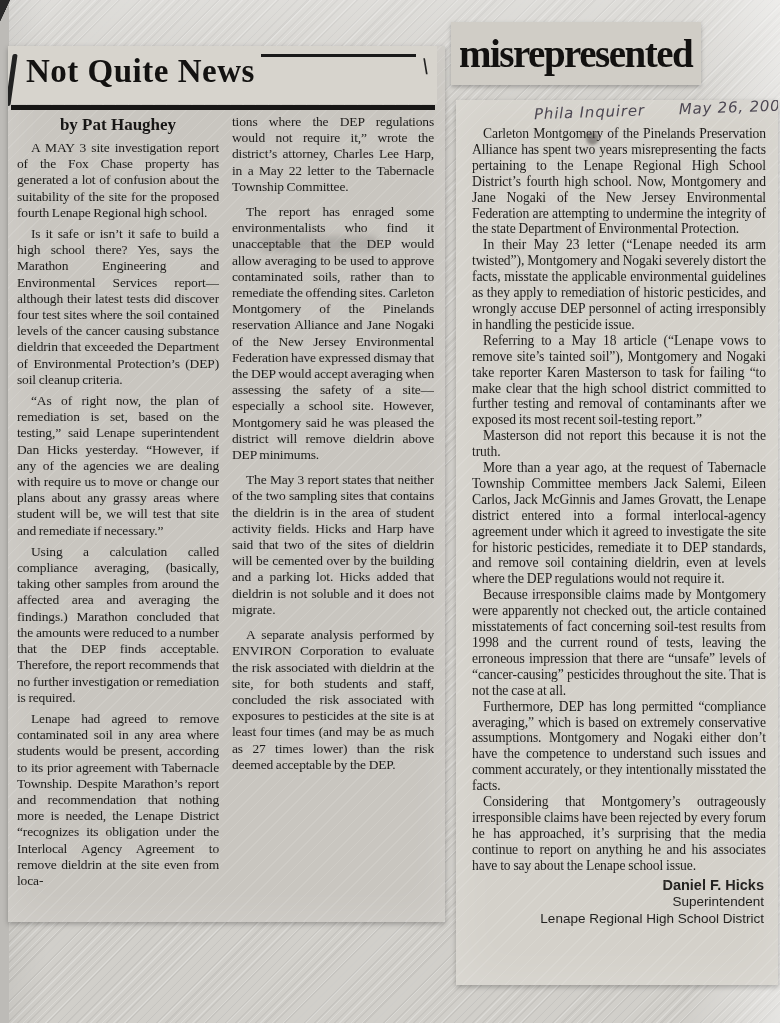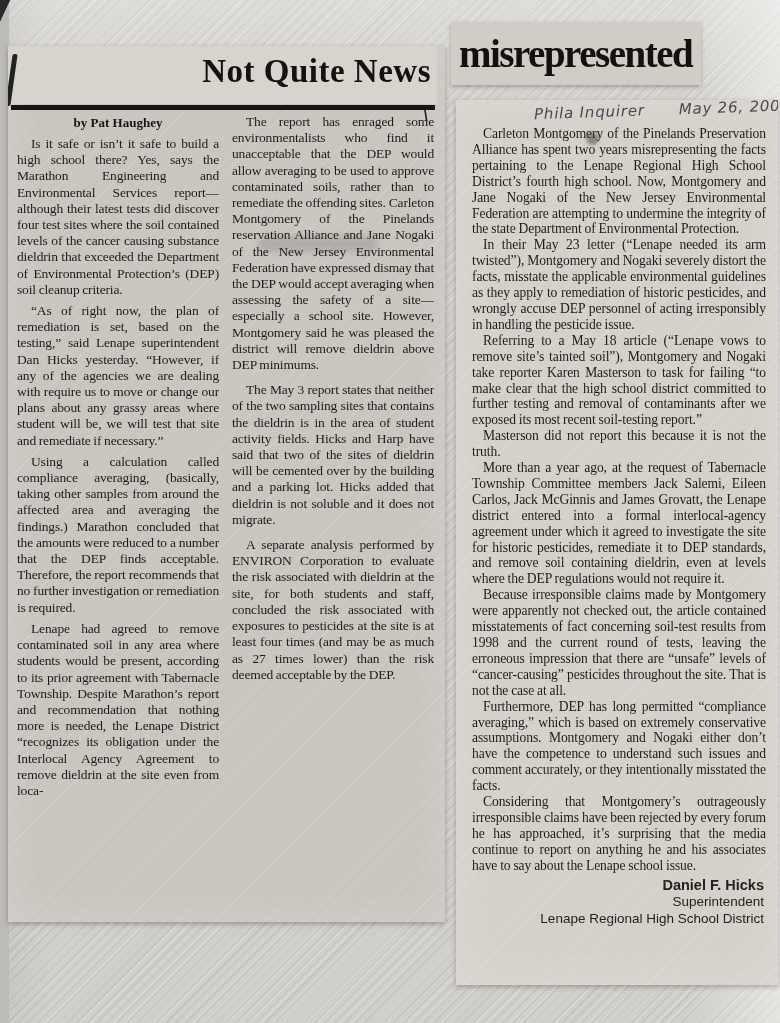--- a/index.html
+++ b/index.html
@@ -55,22 +55,22 @@
   }
   .left-edge-squiggle{
     position:absolute;left:1px;top:8px;width:5px;height:52px;
     background:#222;transform:skewX(-8deg);border-radius:2px;
   }
   .headline-strip{
     position:absolute;left:0;top:0;width:429px;height:58px;
     background:#d7d4cd;
   }
   .headline-row{
-    display:flex;align-items:flex-end;
-    padding:7px 6px 0 18px;height:51px;box-sizing:border-box;flex-direction:column;
+    display:flex;align-items:flex-start;
+    padding:7px 6px 0 18px;height:51px;box-sizing:border-box;
   }
   .headline-row h1{
     margin:0;font-size:33px;font-weight:bold;color:#131211;
     letter-spacing:0.5px;white-space:nowrap;
     font-family:"Liberation Serif",serif;
   }
   .headline-fill-line{
     flex:1;border-bottom:3px solid #1a1a1a;margin:0 2px 7px 6px;height:1px;
   }
   .stray-tick{
@@ -79,21 +79,21 @@
   }
   .thick-rule{
     position:absolute;left:3px;top:59px;width:424px;height:5px;background:#171615;
   }
   .cols{
     position:absolute;left:0;top:68px;width:437px;
     display:flex;gap:13px;padding:0 9px;box-sizing:border-box;
   }
   .col{width:202px;overflow:hidden;height:800px;}
   .byline{
-    text-align:center;font-weight:bold;font-size:13px;color:#17161 5;
+    text-align:center;font-weight:bold;font-size:17px;color:#17161 5;
     color:#171615;margin:1px 0 5px 0;
   }
   .para{
     margin:0 0 5px 0;
     font-size:13.5px;line-height:16.2px;color:#1d1c1a;
     text-align:justify;text-indent:14px;
     letter-spacing:-0.15px;word-spacing:-0.5px;
   }
   .col2 .para{margin-bottom:9px;}
   .no-indent{text-indent:0;}
@@ -166,26 +166,28 @@
         <h1>Not Quite News</h1>
         <span class="headline-fill-line"></span>
         <span class="stray-tick">\</span>
       </div>
     </div>
     <div class="thick-rule"></div>
 
     <div class="cols">
       <div class="col">
         <div class="byline">by Pat Haughey</div>
+        <p class="para">A MAY 3 site investigation report of the Fox Chase property has generated a lot of confusion about the suitability of the site for the proposed fourth Lenape Regional high school.</p>
         <p class="para">Is it safe or isn’t it safe to build a high school there? Yes, says the Marathon Engineering and Environmental Services report—although their latest tests did discover four test sites where the soil contained levels of the cancer causing substance dieldrin that exceeded the Department of Environmental Protection’s (DEP) soil cleanup criteria.</p>
         <p class="para">“As of right now, the plan of remediation is set, based on the testing,” said Lenape superintendent Dan Hicks yesterday. “However, if any of the agencies we are dealing with require us to move or change our plans about any grassy areas where student will be, we will test that site and remediate if necessary.”</p>
         <p class="para">Using a calculation called compliance averaging, (basically, taking other samples from around the affected area and averaging the findings.) Marathon concluded that the amounts were reduced to a number that the DEP finds acceptable. Therefore, the report recommends that no further investigation or remediation is required.</p>
         <p class="para">Lenape had agreed to remove contaminated soil in any area where students would be present, according to its prior agreement with Tabernacle Township. Despite Marathon’s report and recommendation that nothing more is needed, the Lenape District “recognizes its obligation under the Interlocal Agency Agreement to remove dieldrin at the site even from loca-</p>
       </div>
       <div class="col col2">
+        <p class="para no-indent">tions where the DEP regulations would not require it,” wrote the district’s attorney, Charles Lee Harp, in a May 22 letter to the Tabernacle Township Committee.</p>
         <p class="para">The report has enraged some environmentalists who find it unacceptable that the DEP would allow averaging to be used to approve contaminated soils, rather than to remediate the offending sites. Carleton Montgomery of the Pinelands reservation Alliance and Jane Nogaki of the New Jersey Environmental Federation have expressed dismay that the DEP would accept averaging when assessing the safety of a site—especially a school site. However, Montgomery said he was pleased the district will remove dieldrin above DEP minimums.</p>
         <p class="para">The May 3 report states that neither of the two sampling sites that contains the dieldrin is in the area of student activity fields. Hicks and Harp have said that two of the sites of dieldrin will be cemented over by the building and a parking lot.  Hicks added that dieldrin is not soluble and it does not migrate.</p>
         <p class="para">A separate analysis performed by ENVIRON Corporation to evaluate the risk associated with dieldrin at the site, for both students and staff, concluded the risk associated with exposures to pesticides at the site is at least four times (and may be as much as 27 times lower) than the risk deemed acceptable by the DEP.</p>
       </div>
     </div>
     <div class="bleed-smudge"></div>
   </section>
 
   <section class="clip-right-head">
     <h1>misrepresented</h1>

